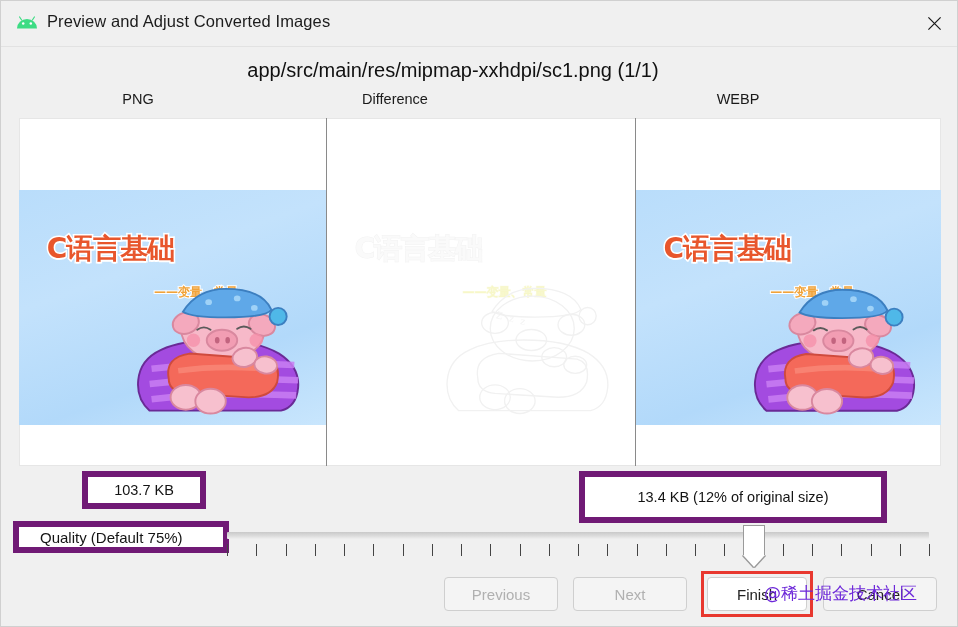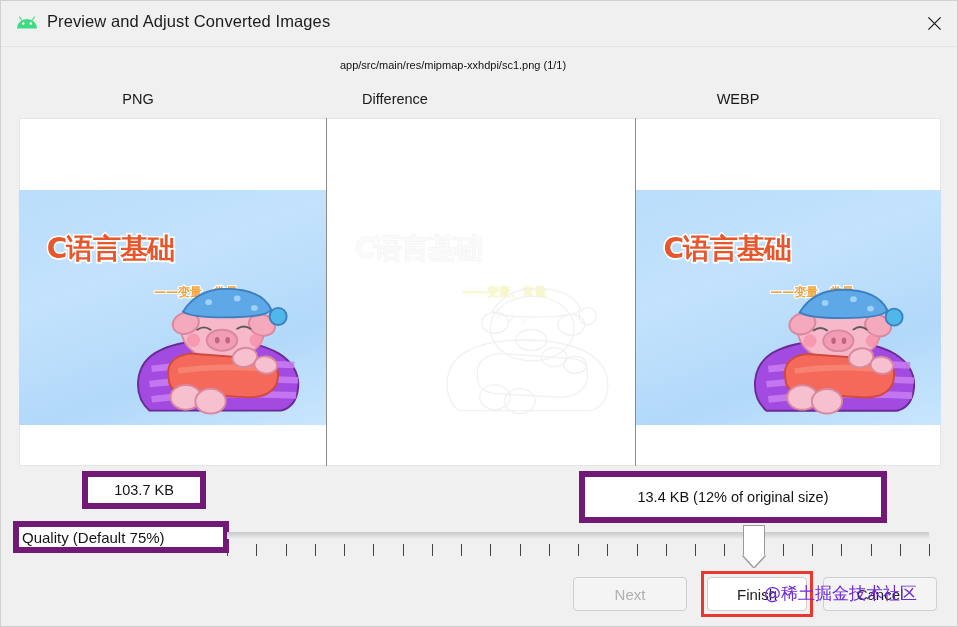--- a/index.html
+++ b/index.html
@@ -49,21 +49,21 @@
     cursor: pointer;
   }
   .close-btn svg { display:block; }
 
   
   .filepath {
     position: absolute;
     left: 0; top: 58px;
     width: 904px;
     text-align: center;
-    font-size: 11px;
+    font-size: 20px;
     color: #111;
   }
   .col-headers {
     position: absolute;
     left: 0; top: 90px;
     width: 958px; height: 24px;
   }
   .col-header {
     position: absolute;
     top: 0;
@@ -181,21 +181,21 @@
 
   .size-png  { left: 81px;  top: 470px; width: 124px; height: 38px; }
   .size-webp { left: 578px; top: 470px; width: 308px; height: 52px; }
 
   .quality-label {
     position: absolute;
     left: 12px; top: 520px;
     width: 216px; height: 32px;
     font-size: 15px;
     color: #141414;
-    display: flex; align-items: center; padding-left: 3px;
+    display: flex; align-items: center; padding-left: 21px;
     background: #ffffff;
     box-sizing: border-box;
   }
 
   
   .slider-wrap {
     position: absolute;
     left: 226px; top: 524px;
     width: 706px; height: 40px;
   }
@@ -444,20 +444,21 @@
         <div class="tick" style="left: 556px;"></div>
         <div class="tick" style="left: 585px;"></div>
         <div class="tick" style="left: 614px;"></div>
         <div class="tick" style="left: 644px;"></div>
         <div class="tick" style="left: 673px;"></div>
         <div class="tick" style="left: 702px;"></div>
       </div>
     <div class="slider-thumb" id="slider-thumb" style="left: 527px;"></div>
   </div>
 
+  <div class="btn btn-previous disabled">Previous</div>
   <div class="btn btn-next disabled">Next</div>
   <div class="btn btn-cancel">Cancel</div>
   <div class="btn btn-finish primary">Finish</div>
   <div class="finish-redbox"></div>
 
   <div class="watermark">@稀土掘金技术社区</div>
 
 </div>
 
 </body></html>

